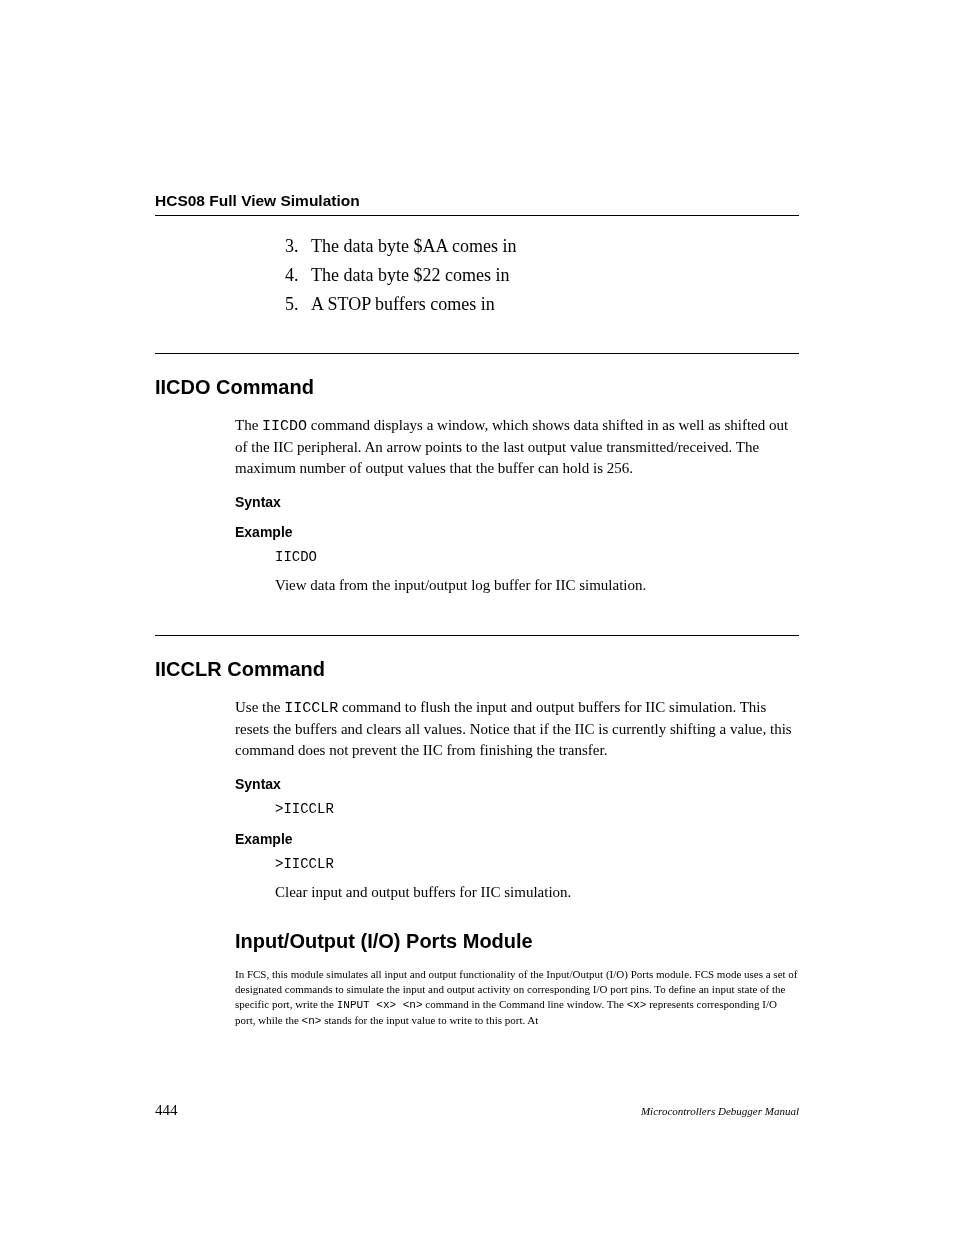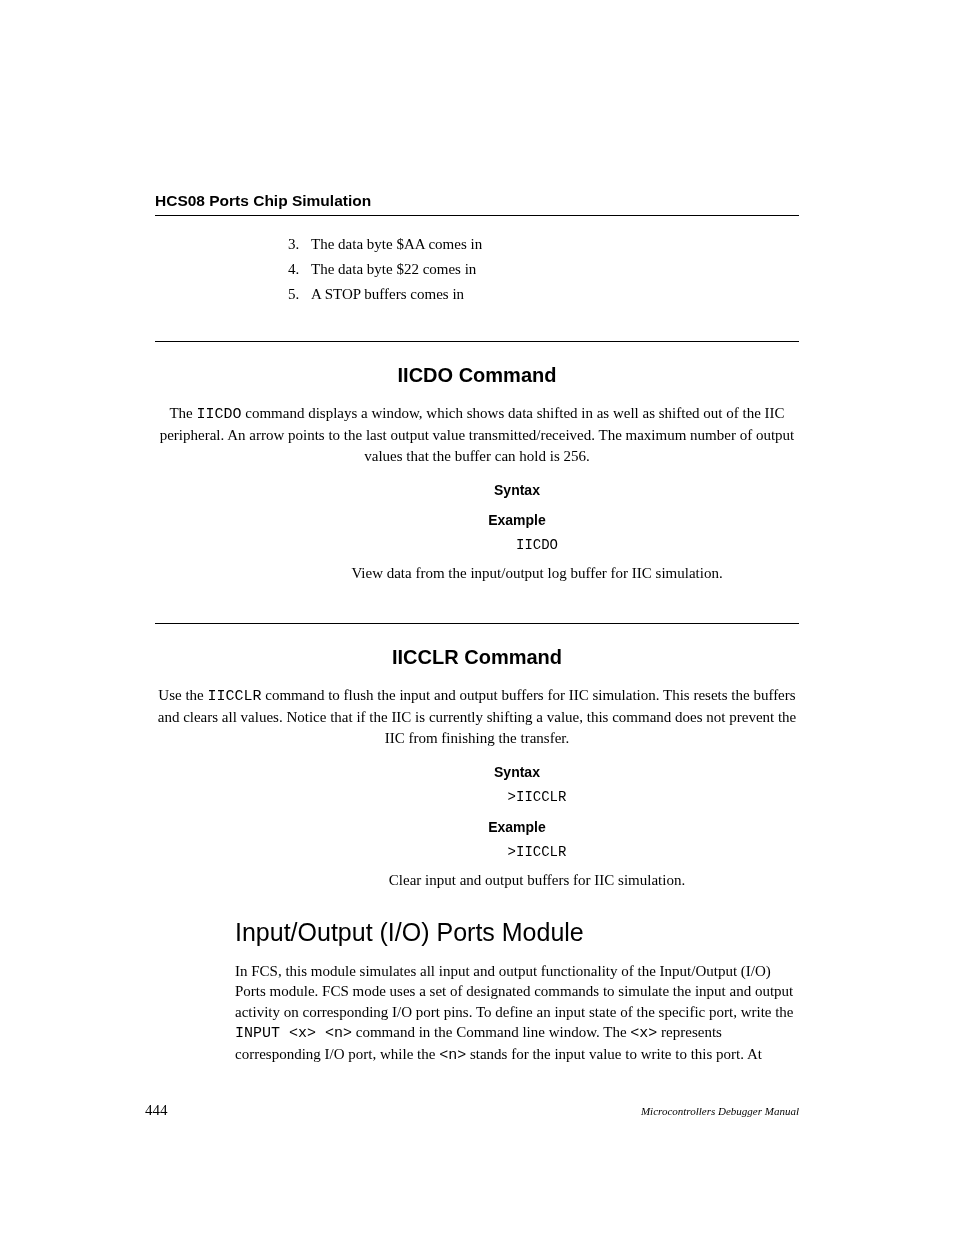--- a/index.html
+++ b/index.html
@@ -36,45 +36,46 @@
       border: none;
       border-top: 1.5px solid #000;
       margin-top: 5px;
       margin-bottom: 20px;
     }
     .ordered-list {
       padding-left: 148px;
       margin-bottom: 38px;
     }
     .ordered-list li {
-      font-size: 15px;
+      font-size: 18px;
       margin-bottom: 8px;
       padding-left: 8px;
     }
     .section-divider {
       border: none;
       border-top: 1px solid #000;
       margin-bottom: 22px;
     }
     .section-heading {
       font-family: Arial, Helvetica, sans-serif;
       font-weight: bold;
       font-size: 20px;
       margin-bottom: 16px;
     }
     .big-heading {
       font-family: Arial, Helvetica, sans-serif;
-      font-weight: normal;
-      font-size: 25px;
+      font-weight: bold;
+      font-size: 20px;
       margin-bottom: 14px;
       margin-top: 20px;
     }
     .body-text {
       font-size: 15px;
       line-height: 1.35;
+      margin-left: 80px;
       margin-bottom: 16px;
     }
     .sub-heading {
       font-family: Arial, Helvetica, sans-serif;
       font-weight: bold;
       font-size: 14px;
       margin-left: 80px;
       margin-bottom: 9px;
       margin-top: 14px;
     }
@@ -83,44 +84,43 @@
       font-size: 14px;
       margin-left: 120px;
       margin-bottom: 10px;
     }
     .mono {
       font-family: 'Courier New', Courier, monospace;
     }
     .footer {
       position: absolute;
       bottom: 116px;
-      left: 145px;
+      left: 155px;
       right: 155px;
       display: flex;
       justify-content: space-between;
       align-items: center;
     }
     .page-number {
       font-size: 15px;
     }
     .footer-title {
       font-style: italic;
       font-size: 11px;
     }
     .section-block {
       margin-bottom: 40px;
-      text-align: center;
     }
   </style>
 </head>
 <body>
 
 <div class="page">
   <div class="header-section">
-    <div class="header-title">HCS08 Ports Chip Simulation</div>
+    <div class="header-title">HCS08 Full View Simulation</div>
     <hr class="header-divider">
   </div>
 
   <ol class="ordered-list" start="3">
     <li>The data byte $AA comes in</li>
     <li>The data byte $22 comes in</li>
     <li>A STOP buffers comes in</li>
   </ol>
 
   <hr class="section-divider">
@@ -145,21 +145,21 @@
     </div>
     <div class="sub-heading">Syntax</div>
     <div class="code-text">&gt;IICCLR</div>
     <div class="sub-heading">Example</div>
     <div class="code-text">&gt;IICCLR</div>
     <div class="body-text" style="margin-left:120px;">Clear input and output buffers for IIC simulation.</div>
   </div>
 
   <div style="margin-left:80px;">
     <div class="big-heading">Input/Output (I/O) Ports Module</div>
-    <div style="font-size:15px; line-height:1.35;">
+    <div style="font-size:11px; line-height:1.35;">
       <span>In FCS, this module simulates all input and output functionality of the Input/Output (I/O) Ports module. FCS mode uses a set of designated commands to simulate the input and output activity on corresponding I/O port pins. To define an input state of the specific port, write the </span><span class="mono">INPUT &lt;x&gt; &lt;n&gt;</span><span> command in the Command line window. The </span><span class="mono">&lt;x&gt;</span><span> represents corresponding I/O port, while the </span><span class="mono">&lt;n&gt;</span><span> stands for the input value to write to this port. At</span>
     </div>
   </div>
 </div>
 
 <div class="footer">
   <div class="page-number">444</div>
   <div class="footer-title">Microcontrollers Debugger Manual</div>
 </div>
 

